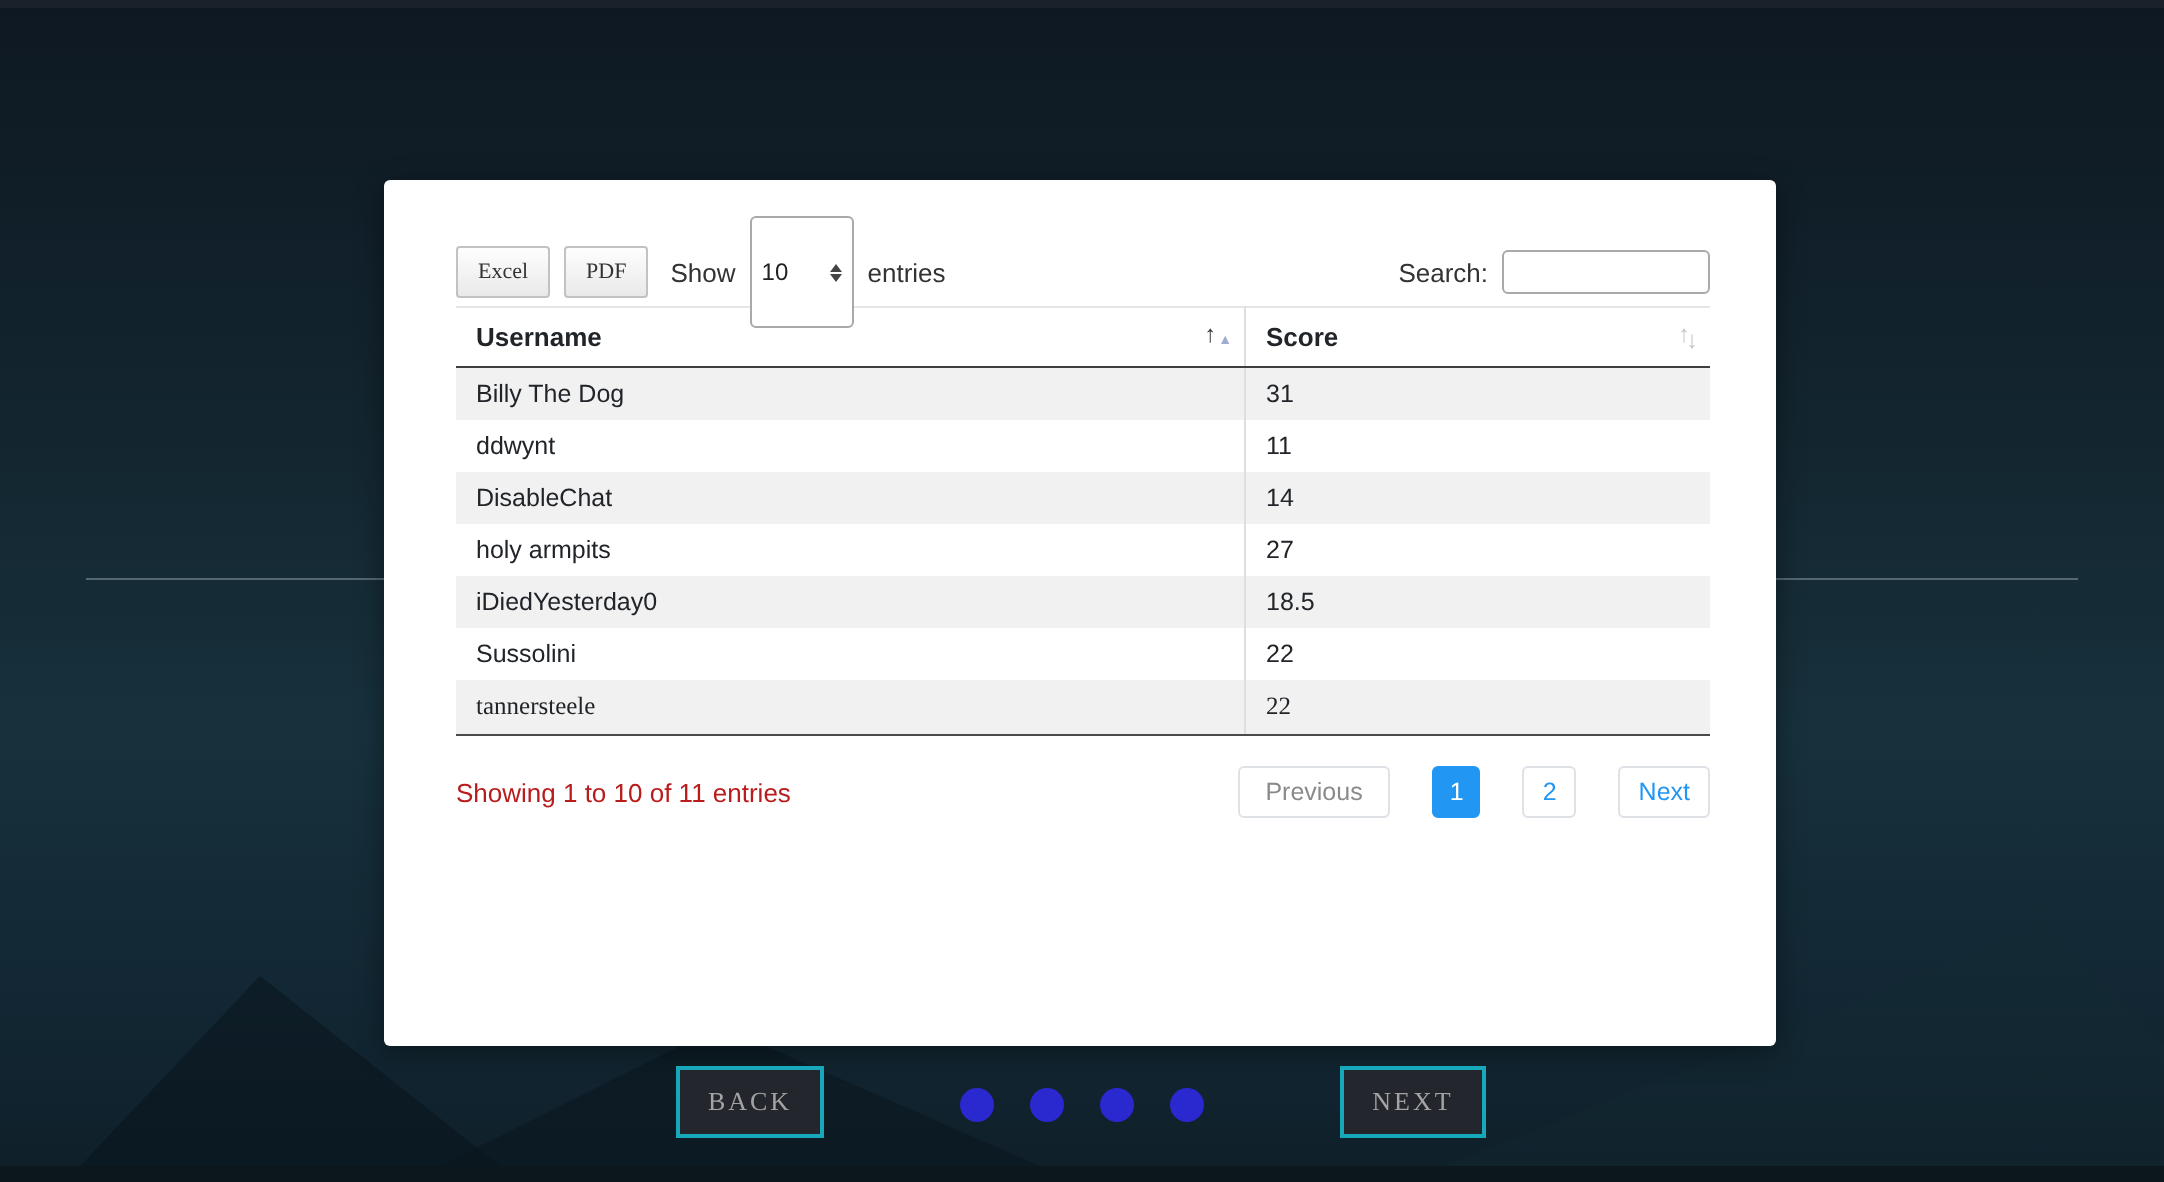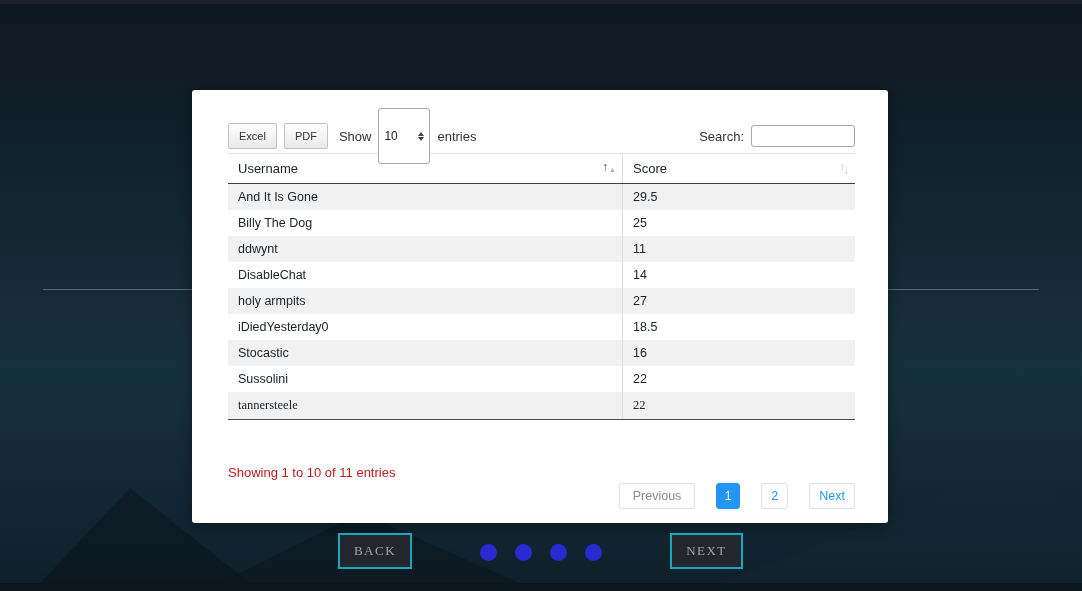--- a/index.html
+++ b/index.html
@@ -18,21 +18,21 @@
   .m3{bottom:8px;right:-60px;border-left:300px solid transparent;border-right:120px solid transparent;border-bottom:120px solid #132a33;opacity:.35;}
 
   
   .card{
     position:absolute;left:192px;top:90px;width:696px;height:433px;box-sizing:border-box;
     background:#fff;border-radius:3px;box-shadow:0 3px 14px rgba(0,0,0,.4);
     padding:33px 33px 0 36px;color:#212529;
   }
   .toolbar{display:flex;align-items:center;height:26px;font-size:13px;color:#333;}
   .export-btn{
-    font-family:Liberation Sans, sans-serif;font-size:11px;color:#333;
+    font-family:Liberation Serif, serif;font-size:11px;color:#333;
     border:1px solid #c2c2c2;border-radius:2px;background:linear-gradient(#fefefe,#e9e9e9);
     padding:6px 10px;margin-right:7px;cursor:pointer;
   }
   .show-label{margin-left:4px;}
   .select-box{
     display:flex;align-items:center;justify-content:space-between;
     width:40px;height:22px;border:1px solid #a9a9a9;border-radius:3px;
     margin:0 7px;padding:16px 5px;font-size:12px;color:#222;background:#fff;cursor:pointer;
   }
   .spinner{display:flex;flex-direction:column;gap:1px;}
@@ -41,39 +41,39 @@
   .spinner .dn{border-left:3.5px solid transparent;border-right:3.5px solid transparent;border-top:4px solid #444;}
   .toolbar-right{margin-left:auto;display:flex;align-items:center;}
   .search-input{
     width:92px;height:20px;border:1px solid #a9a9a9;border-radius:3px;margin-left:7px;
     font-family:"Liberation Sans",sans-serif;font-size:12px;padding:0 5px;outline:none;
   }
 
   
   table.scores{width:627px;border-collapse:collapse;margin-top:4px;table-layout:fixed;}
   thead th{
-    text-align:left;font-size:13px;font-weight:400;color:#212529;
+    text-align:left;font-size:13px;font-weight:700;color:#212529;
     padding:7px 10px;border-top:1px solid #e6e6e6;border-bottom:1px solid #3f3f3f;
     position:relative;cursor:pointer;
   }
   th.col-username{width:374px;border-right:1px solid #dedede;}
   tbody td{font-size:12.5px;color:#212529;padding:6px 10px;}
   tbody td.username-cell{border-right:1px solid #dedede;}
   tbody tr:nth-child(odd){background:#f1f1f1;}
   tbody tr:last-child td{border-bottom:1px solid #4a4a4a;font-family:Liberation Serif, serif;}
   .sort-icon{position:absolute;right:6px;top:6px;line-height:1;white-space:nowrap;}
   .sort-asc::before{content:"\2191";color:#3a3a3a;font-size:12px;}
   .sort-asc::after{content:"\25B2";color:#9fadd1;font-size:7px;vertical-align:-1px;margin-left:1px;}
   .sort-none::before{content:"\2191";color:#c9c9c9;font-size:12px;}
   .sort-none::after{content:"\2193";color:#c4c4c4;font-size:12px;margin-left:-2px;vertical-align:-3px;}
 
   
   .table-footer{display:flex;align-items:center;margin-top:15px;width:627px;}
   .info-text{font-size:13px;color:#b91c1c;}
-  .pagination{margin-left:auto;display:flex;align-items:center;gap:21px;margin-top:48px;}
+  .pagination{margin-left:auto;display:flex;align-items:center;gap:21px;}
   .page-btn{
     font-family:"Liberation Sans",sans-serif;font-size:12.5px;background:#fff;
     border:1px solid #dee2e6;border-radius:3px;height:26px;cursor:pointer;
     display:flex;align-items:center;justify-content:center;
   }
   .page-btn.disabled{color:#8a8a8a;padding:0 13px;}
   .page-btn.normal{color:var(--accent,#2196f3);padding:0 9px;min-width:24px;box-sizing:border-box;}
   .page-btn.active{background:var(--accent,#2196f3);border-color:var(--accent,#2196f3);color:#fff;width:24px;padding:0;}
 
   
@@ -125,46 +125,38 @@
           <span class="sort-icon sort-asc"></span>
         </th>
         <th>
           <span>Score</span>
           <span class="sort-icon sort-none"></span>
         </th>
       </tr>
     </thead>
     <tbody>
         <tr>
-          <td class="username-cell">And It Is Gone</td>
-          <td>29.5</td>
-        </tr>
-        <tr>
           <td class="username-cell">Billy The Dog</td>
-          <td>25</td>
+          <td>31</td>
         </tr>
         <tr>
           <td class="username-cell">ddwynt</td>
           <td>11</td>
         </tr>
         <tr>
           <td class="username-cell">DisableChat</td>
           <td>14</td>
         </tr>
         <tr>
           <td class="username-cell">holy armpits</td>
           <td>27</td>
         </tr>
         <tr>
           <td class="username-cell">iDiedYesterday0</td>
           <td>18.5</td>
-        </tr>
-        <tr>
-          <td class="username-cell">Stocastic</td>
-          <td>16</td>
         </tr>
         <tr>
           <td class="username-cell">Sussolini</td>
           <td>22</td>
         </tr>
         <tr>
           <td class="username-cell">tannersteele</td>
           <td>22</td>
         </tr>
       </tbody>

